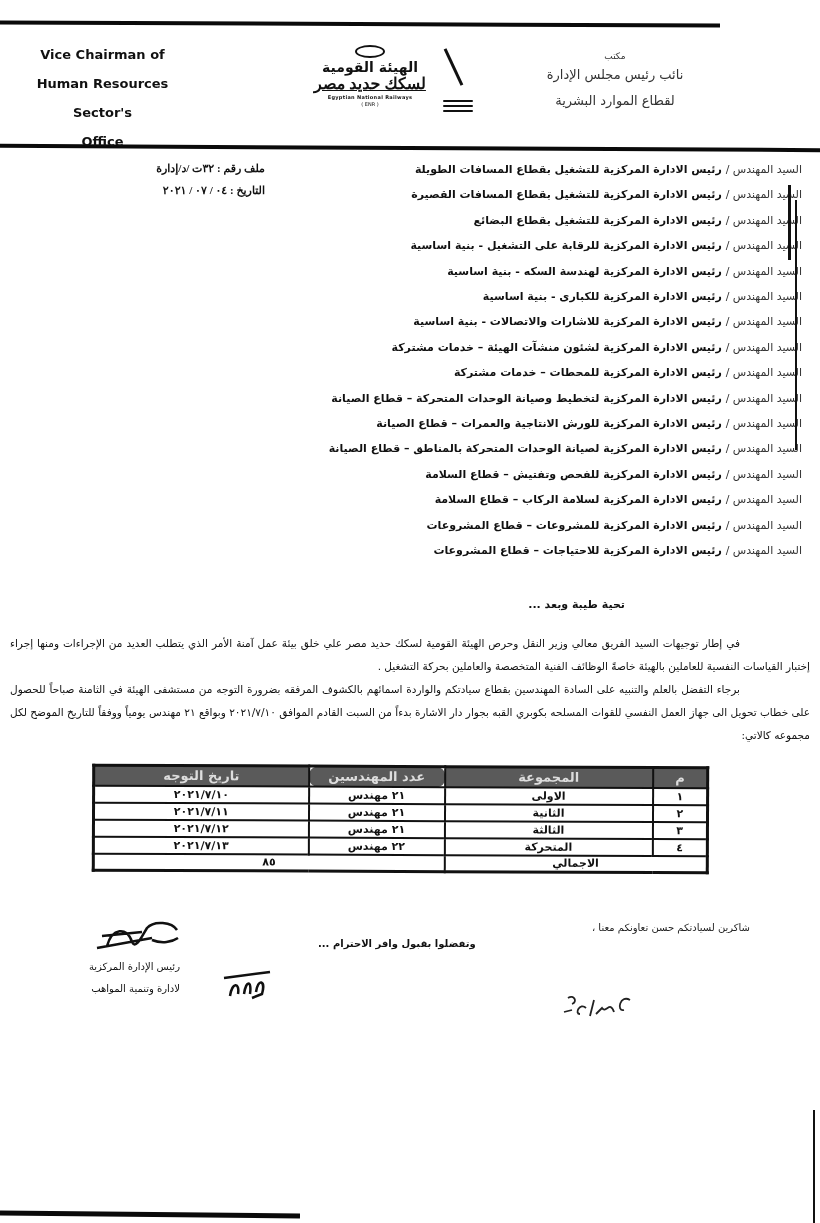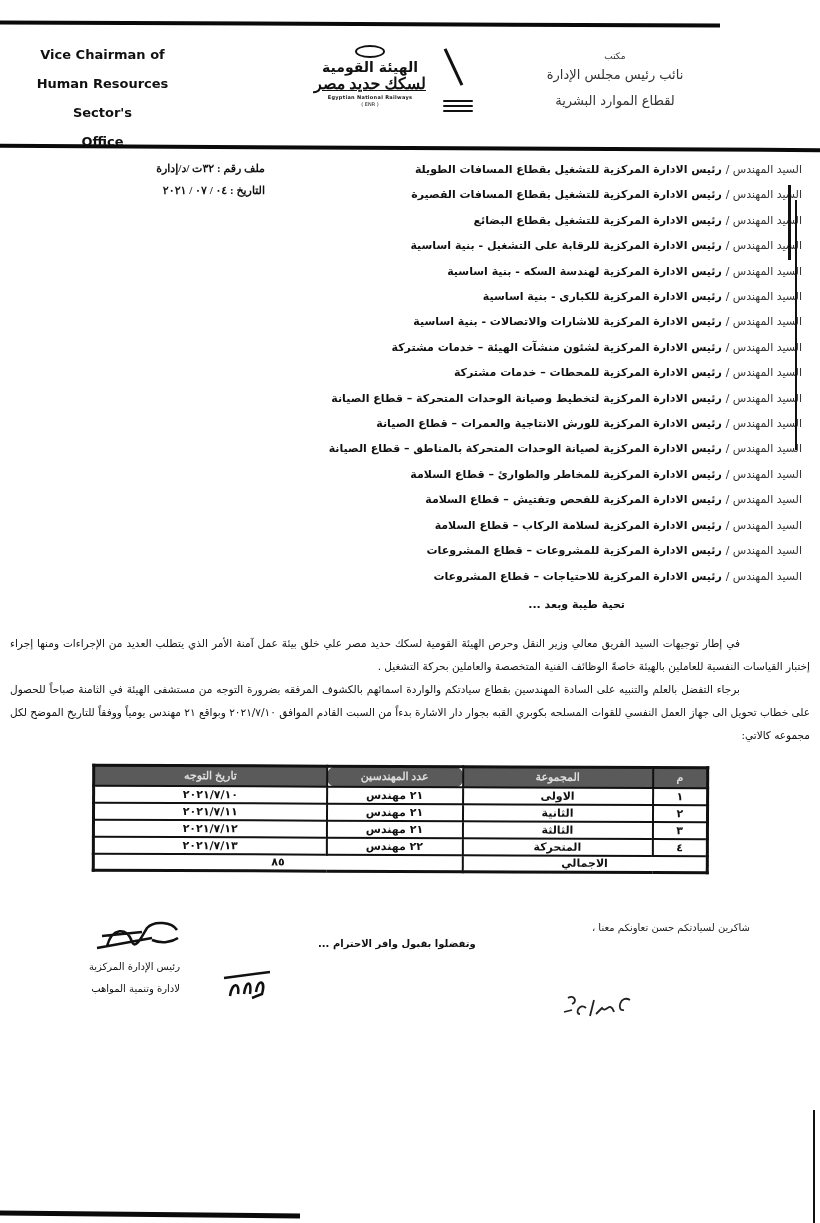--- a/index.html
+++ b/index.html
@@ -40,23 +40,23 @@
 
     .body-text { position: absolute; right: 10px; top: 620px; width: 800px; direction: rtl; text-align: justify;
       font-size: 10.5px; line-height: 23px; margin-top: 12px; }
     .body-text p { text-indent: 70px; }
 
     .vbar { position: absolute; background: #111; width: 3px; }
 
     table.groups { position: absolute; left: 92px; top: 765px; width: 617px; border-collapse: collapse; direction: rtl;
       font-size: 11px; font-weight: bold; transform: rotate(0.25deg); border: 3px solid #111; }
     table.groups th, table.groups td { border: 2px solid #111; text-align: center; height: 17px; padding: 0 4px; }
-    table.groups th { background: #5a5a5a; color: #ddd; font-size: 11px; height: 20px; font-family: Liberation Serif, serif; }
+    table.groups th { background: #5a5a5a; color: #ddd; font-size: 13px; height: 20px; }
     .col-num { width: 55px; }
-    .col-group { width: 190px; }
+    .col-group { width: 208px; }
     .col-count { width: 136px; border-radius: 8px; }
 
     .closing-right { position: absolute; right: 70px; top: 922px; direction: rtl; font-size: 10px; color: #222; }
     .closing-mid { position: absolute; left: 318px; top: 938px; direction: rtl; font-size: 10px; font-weight: bold; }
     .signer-title { position: absolute; left: 70px; top: 956px; width: 110px; direction: rtl; text-align: right;
       font-size: 10px; font-weight: normal; line-height: 22px; }
 
     .sig { position: absolute; }
   </style>
 </head>
@@ -102,21 +102,20 @@
   <div class="addressee"><span class="prefix">السيد المهندس /</span> <span>رئيس الادارة المركزية للتشغيل بقطاع البضائع</span></div>
   <div class="addressee"><span class="prefix">السيد المهندس /</span> <span>رئيس الادارة المركزية للرقابة على التشغيل - بنية اساسية</span></div>
   <div class="addressee"><span class="prefix">السيد المهندس /</span> <span>رئيس الادارة المركزية لهندسة السكه - بنية اساسية</span></div>
   <div class="addressee"><span class="prefix">السيد المهندس /</span> <span>رئيس الادارة المركزية للكبارى - بنية اساسية</span></div>
   <div class="addressee"><span class="prefix">السيد المهندس /</span> <span>رئيس الادارة المركزية للاشارات والاتصالات - بنية اساسية</span></div>
   <div class="addressee"><span class="prefix">السيد المهندس /</span> <span>رئيس الادارة المركزية لشئون منشآت الهيئة – خدمات مشتركة</span></div>
   <div class="addressee"><span class="prefix">السيد المهندس /</span> <span>رئيس الادارة المركزية للمحطات – خدمات مشتركة</span></div>
   <div class="addressee"><span class="prefix">السيد المهندس /</span> <span>رئيس الادارة المركزية لتخطيط وصيانة الوحدات المتحركة – قطاع الصيانة</span></div>
   <div class="addressee"><span class="prefix">السيد المهندس /</span> <span>رئيس الادارة المركزية للورش الانتاجية والعمرات – قطاع الصيانة</span></div>
   <div class="addressee"><span class="prefix">السيد المهندس /</span> <span>رئيس الادارة المركزية لصيانة الوحدات المتحركة بالمناطق – قطاع الصيانة</span></div>
-  <div class="addressee"><span class="prefix">السيد المهندس /</span> <span>رئيس الادارة المركزية للمخاطر والطوارئ – قطاع السلامة</span></div>
   <div class="addressee"><span class="prefix">السيد المهندس /</span> <span>رئيس الادارة المركزية للفحص وتفتيش – قطاع السلامة</span></div>
   <div class="addressee"><span class="prefix">السيد المهندس /</span> <span>رئيس الادارة المركزية لسلامة الركاب – قطاع السلامة</span></div>
   <div class="addressee"><span class="prefix">السيد المهندس /</span> <span>رئيس الادارة المركزية للمشروعات – قطاع المشروعات</span></div>
   <div class="addressee"><span class="prefix">السيد المهندس /</span> <span>رئيس الادارة المركزية للاحتياجات – قطاع المشروعات</span></div>
 </div>
 
 <div class="vbar" style="left:788px; top:185px; height:75px;"></div>
 <div class="vbar" style="left:795px; top:200px; height:250px; width:2px;"></div>
 <div class="vbar" style="left:813px; top:1110px; height:113px; width:2px;"></div>
 

